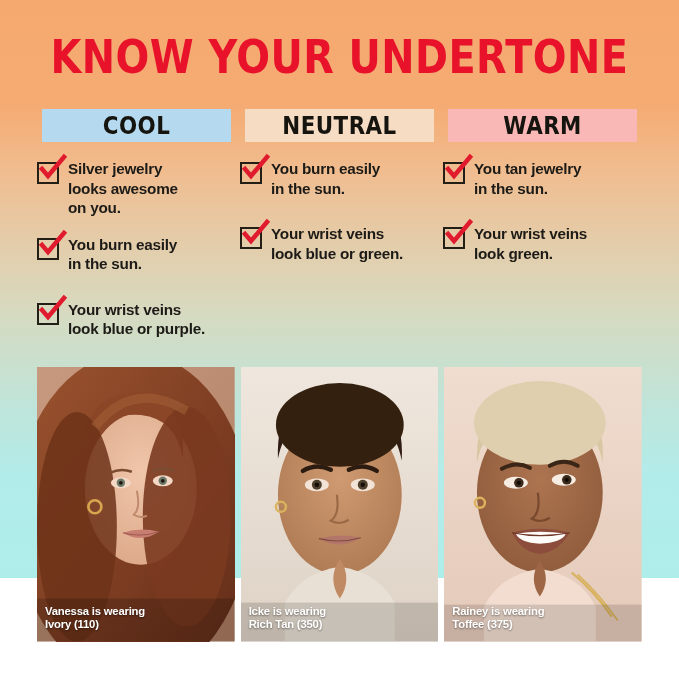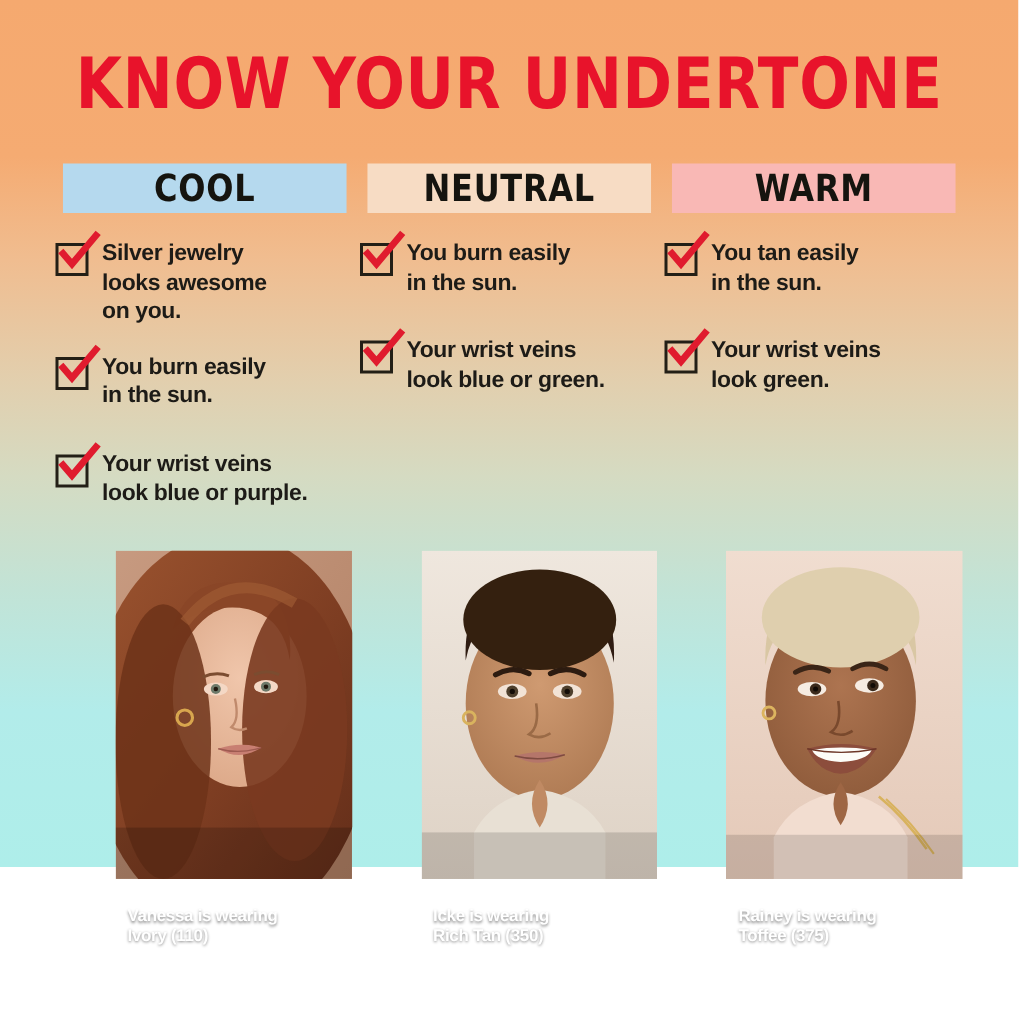--- a/index.html
+++ b/index.html
@@ -108,21 +108,20 @@
     width:605px;
     height:275px;
     display:grid;
     grid-template-columns:1fr 1fr 1fr;
     column-gap:6px;
   }
 
   .photo {
     position:relative;
     overflow:hidden;
-    margin-left:40px;
   }
 
   .photo-canvas { position:absolute; inset:0; }
 
   .caption {
     position:absolute;
     left:8px;
     bottom:11px;
     color:#ffffff;
     font-size:11.3px;
@@ -202,21 +201,21 @@
 
     <div class="col">
       <div class="col-header" style="background-color: rgb(249, 184, 181);">WARM</div>
       <div class="items">
         <div class="item">
           <span class="checkbox" style="border-color: rgb(35, 31, 22);">
             <svg viewBox="0 0 30 30" aria-hidden="true">
               <path d="M4 14 L10 21 L26 2" fill="none" stroke="#E01B2E" stroke-width="4.5" stroke-linecap="square"></path>
             </svg>
           </span>
-          <span class="item-text" style="color: rgb(29, 27, 23);">You tan easily
+          <span class="item-text" style="color: rgb(29, 27, 23);">You tan jewelry
 in the sun.</span>
         </div>
         <div class="item">
           <span class="checkbox" style="border-color: rgb(35, 31, 22);">
             <svg viewBox="0 0 30 30" aria-hidden="true">
               <path d="M4 14 L10 21 L26 2" fill="none" stroke="#E01B2E" stroke-width="4.5" stroke-linecap="square"></path>
             </svg>
           </span>
           <span class="item-text" style="color: rgb(29, 27, 23);">Your wrist veins
 look green.</span>

